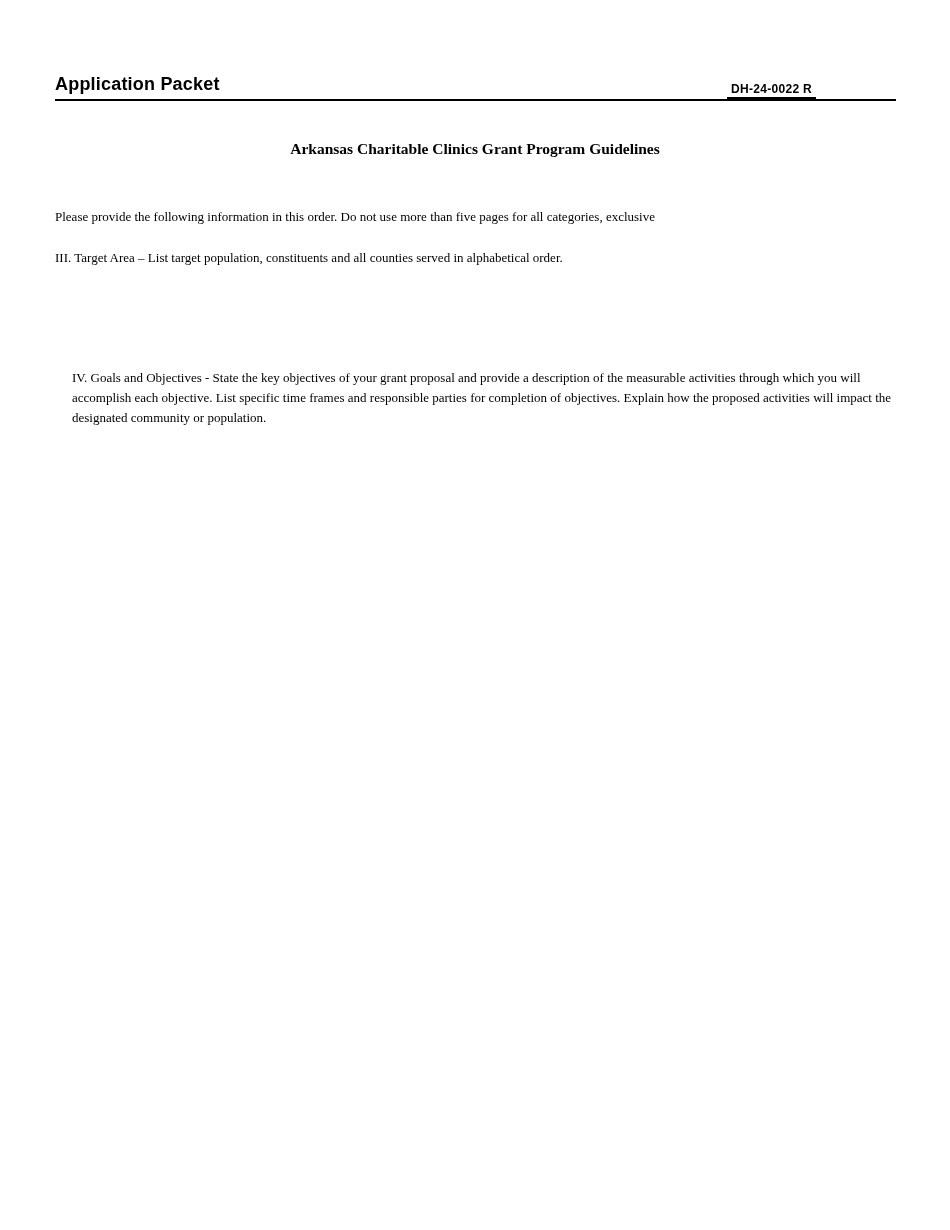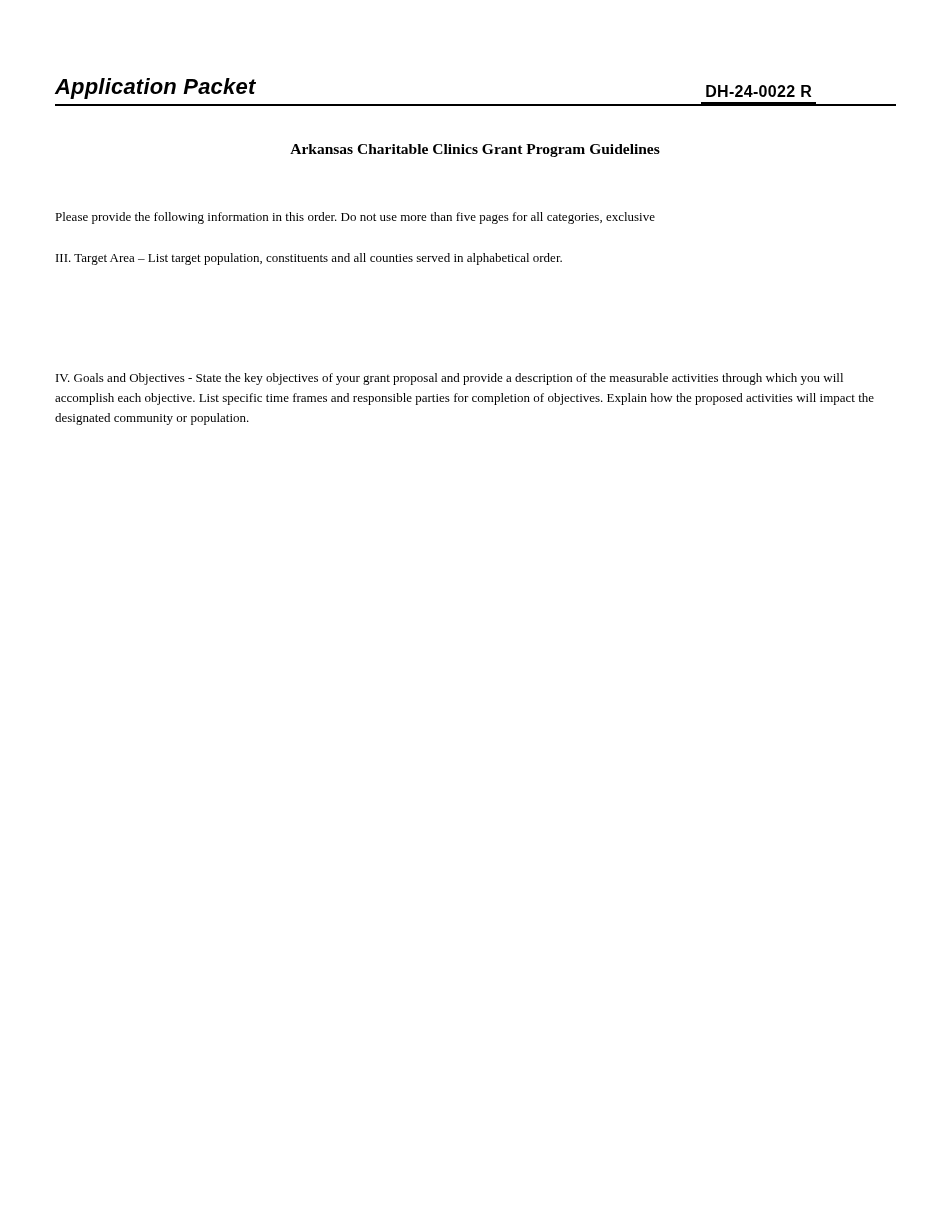--- a/index.html
+++ b/index.html
@@ -23,29 +23,28 @@
     left: 55px;
     right: 54px;
     display: flex;
     justify-content: space-between;
     align-items: flex-end;
     border-bottom: 2.5px solid #000000;
   }
   .doc-header .header-left {
     font-family: "Liberation Sans", sans-serif;
     font-weight: bold;
-    font-style: italic;
-    font-size: 22px;
+    font-size: 18px;
     letter-spacing: 0.2px;
     padding-bottom: 4px;
   }
   .doc-header .header-right {
     font-family: "Liberation Sans", sans-serif;
     font-weight: bold;
-    font-size: 16px;
+    font-size: 12px;
     letter-spacing: 0.3px;
     border-bottom: 2px solid #000000;
     padding: 0 4px 1px 4px;
     margin-right: 80px;
   }
   
   .title-block {
     position: absolute;
     top: 139px;
     left: 0;
@@ -72,21 +71,21 @@
   }
   .section-iii {
     position: absolute;
     top: 235px;
     left: 55px;
     width: 845px;
   }
   .section-iv {
     position: absolute;
     top: 355px;
-    left: 55px;
+    left: 72px;
     width: 838px;
   }
   .section-heading {
     font-weight: normal;
   }
 </style>
 </head>
 <body>
 
 <div class="page">

